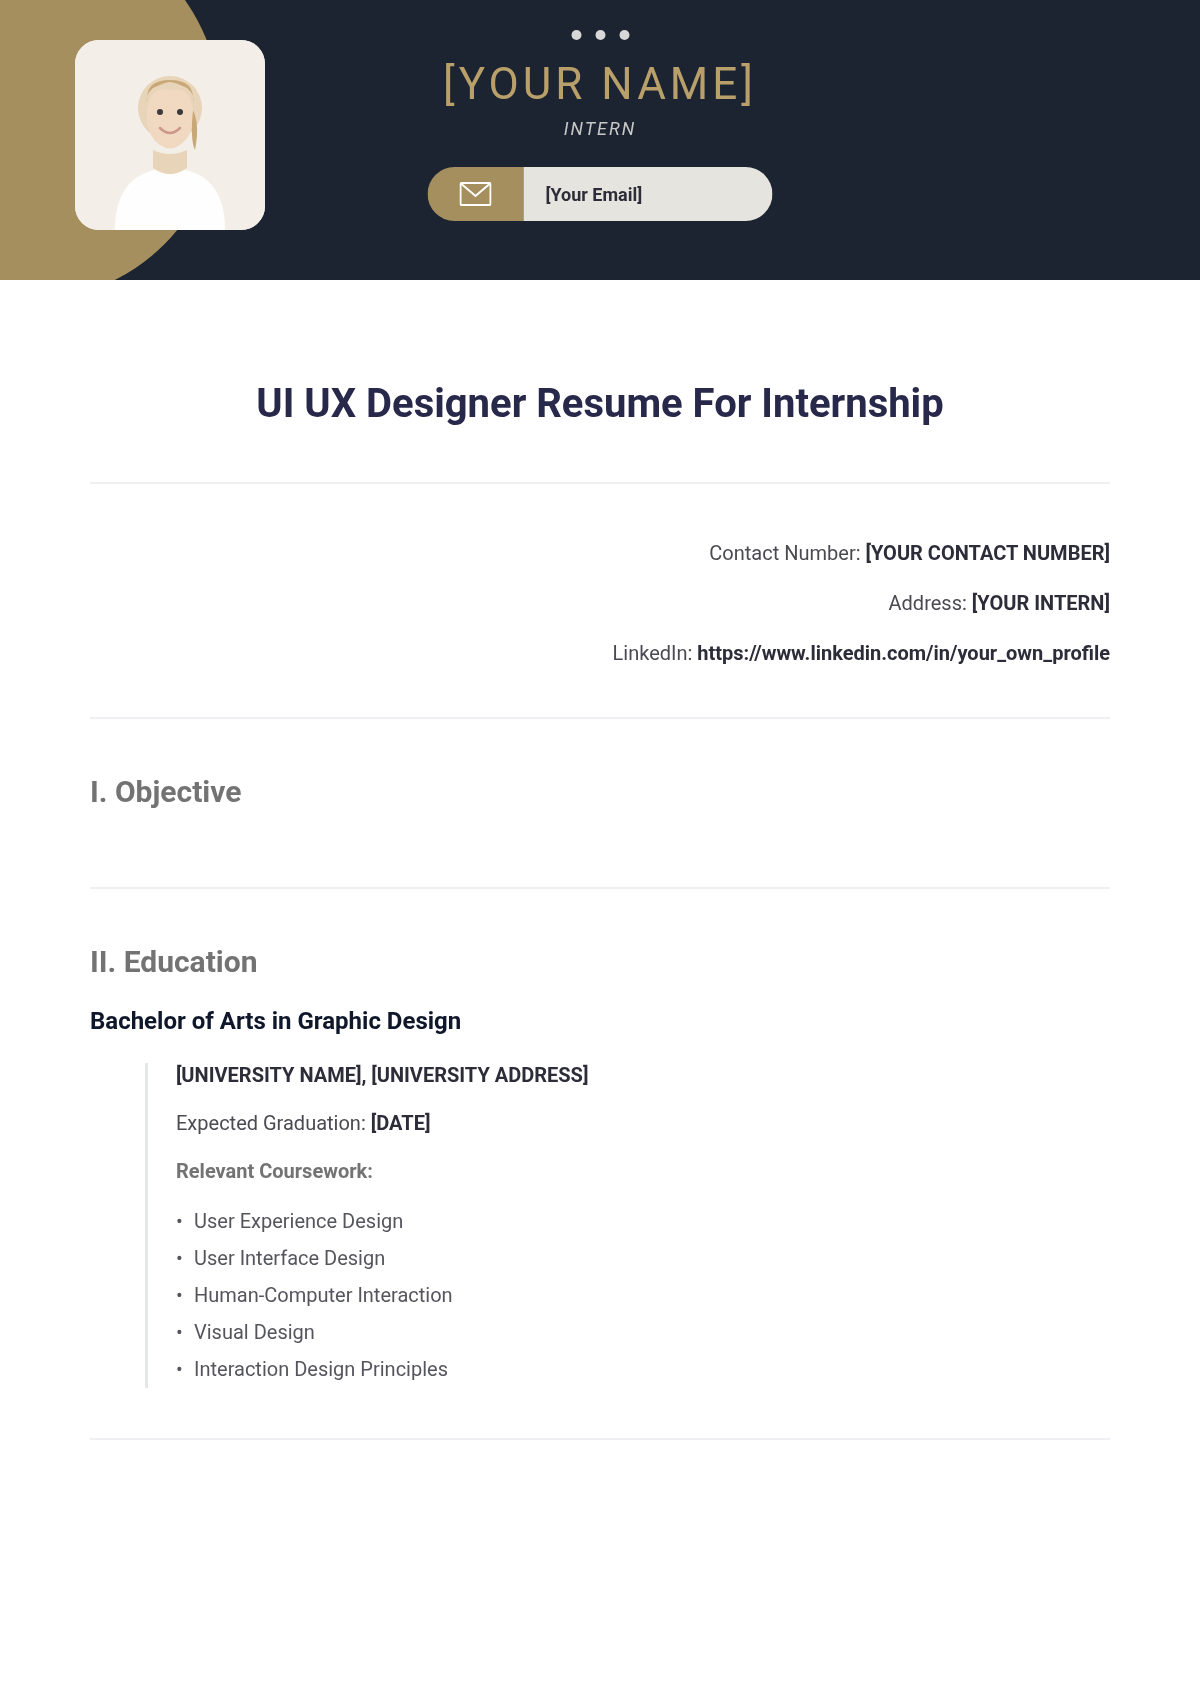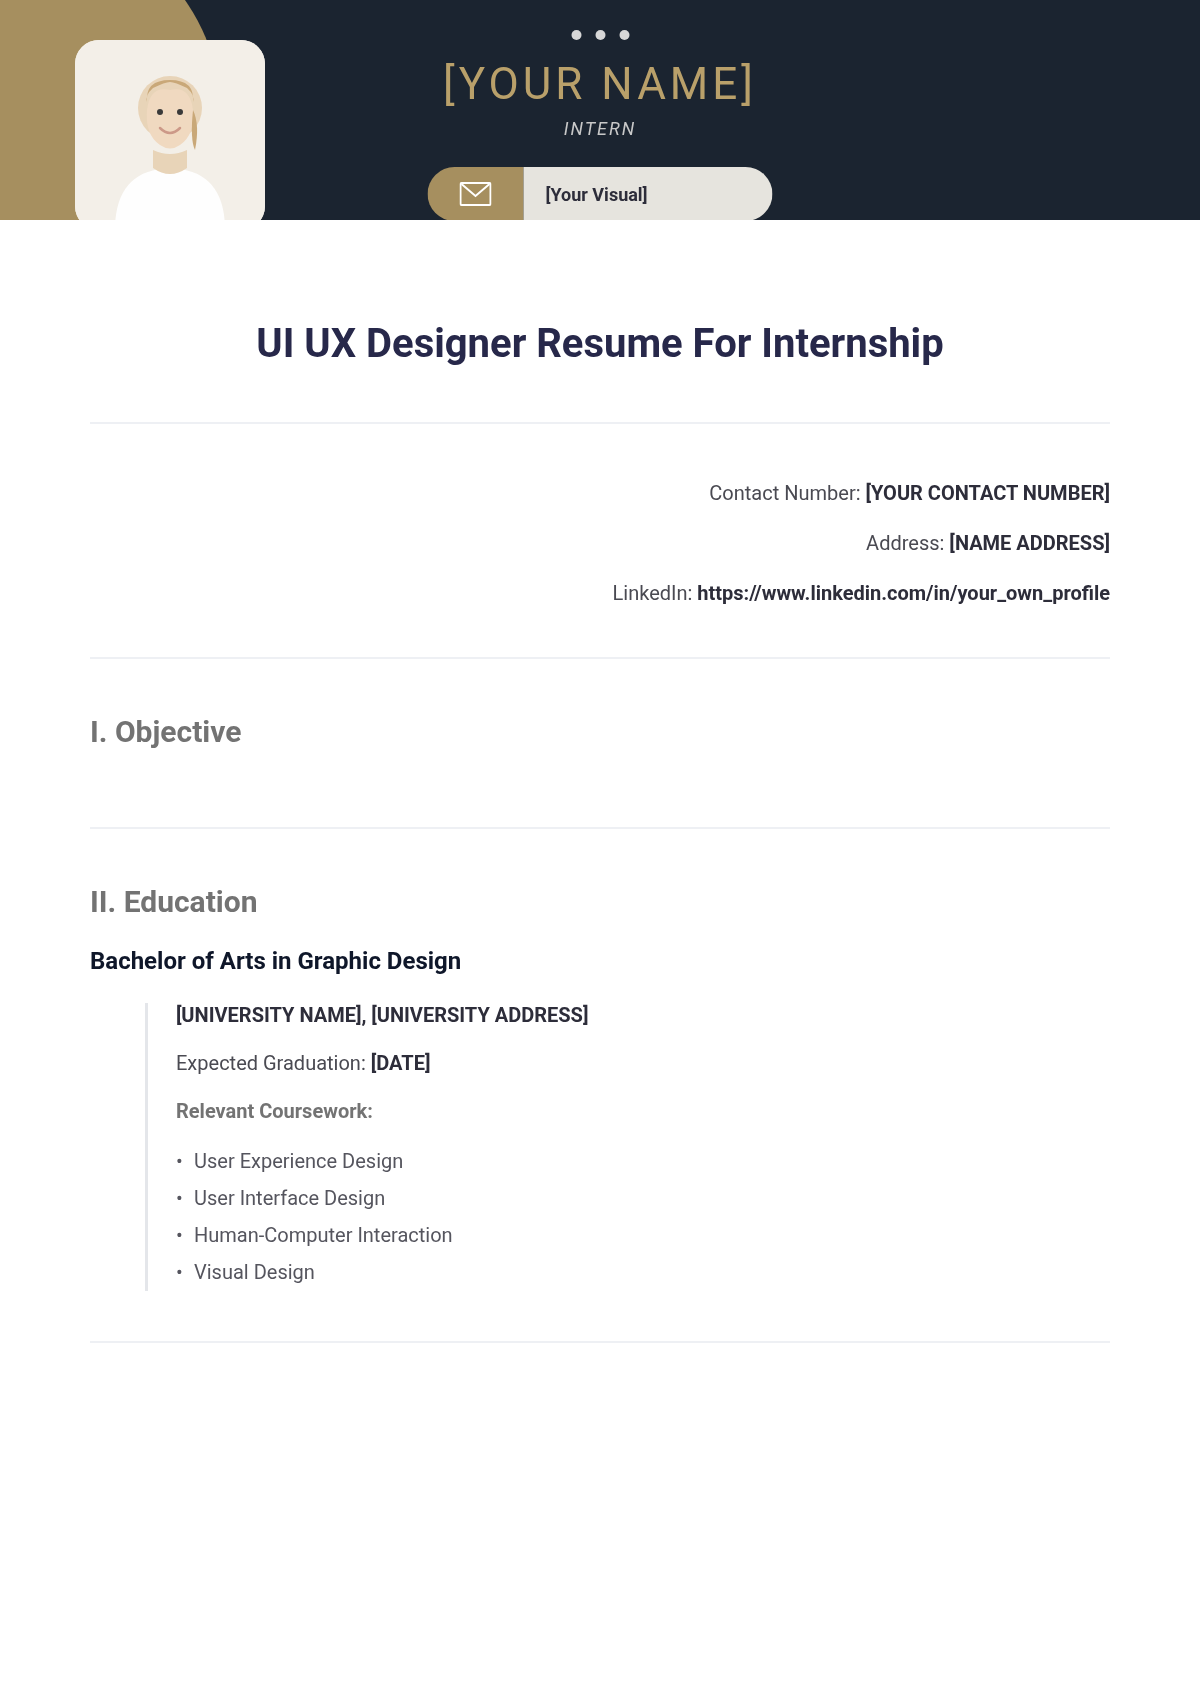--- a/index.html
+++ b/index.html
@@ -4,21 +4,21 @@
 <style>
   * { box-sizing: border-box; margin: 0; padding: 0; }
   body {
     font-family: -apple-system, BlinkMacSystemFont, "Segoe UI", Roboto, Arial, sans-serif;
     background: #fff;
     color: #2d2d3a;
     width: 1200px;
   }
   .header {
     background: #1b2430;
-    height: 220px;
+    height: 280px;
     position: relative;
     overflow: hidden;
   }
   .gold-circle {
     position: absolute;
     width: 380px;
     height: 380px;
     background: #a68f5f;
     border-radius: 50%;
     left: -160px;
@@ -195,35 +195,35 @@
     </div>
     <div class="name">[YOUR NAME]</div>
     <div class="role">INTERN</div>
     <div class="email-pill">
       <div class="email-icon-box">
         <svg width="32" height="24" viewBox="0 0 32 24">
           <rect x="1" y="1" width="30" height="22" rx="1" fill="none" stroke="#fff" stroke-width="2"></rect>
           <path d="M2 2 L16 14 L30 2" fill="none" stroke="#fff" stroke-width="2"></path>
         </svg>
       </div>
-      <div class="email-text">[Your Visual]</div>
+      <div class="email-text">[Your Email]</div>
     </div>
   </div>
 </div>
 
 <div class="content">
   <h1 class="page-title">UI UX Designer Resume For Internship</h1>
   <hr class="sep">
 
   <div class="contact-block">
     <p>
       <span>Contact Number: </span><strong>[YOUR CONTACT NUMBER]</strong>
     </p>
     <p>
-      <span>Address: </span><strong>[NAME ADDRESS]</strong>
+      <span>Address: </span><strong>[YOUR INTERN]</strong>
     </p>
     <p>
       <span>LinkedIn: </span><strong>https://www.linkedin.com/in/your_own_profile</strong>
     </p>
   </div>
 
   <hr class="sep">
 
   <div class="section">
     <h2>I. Objective</h2>
@@ -240,18 +240,19 @@
       </div>
       <div class="edu-line">
         <span>Expected Graduation: </span><strong>[DATE]</strong>
       </div>
       <div class="coursework-label">Relevant Coursework:</div>
       <ul class="course-list">
         <li>User Experience Design</li>
         <li>User Interface Design</li>
         <li>Human-Computer Interaction</li>
         <li>Visual Design</li>
+        <li>Interaction Design Principles</li>
       </ul>
     </div>
   </div>
 
   <hr class="sep">
 </div>
 
 </body></html>

